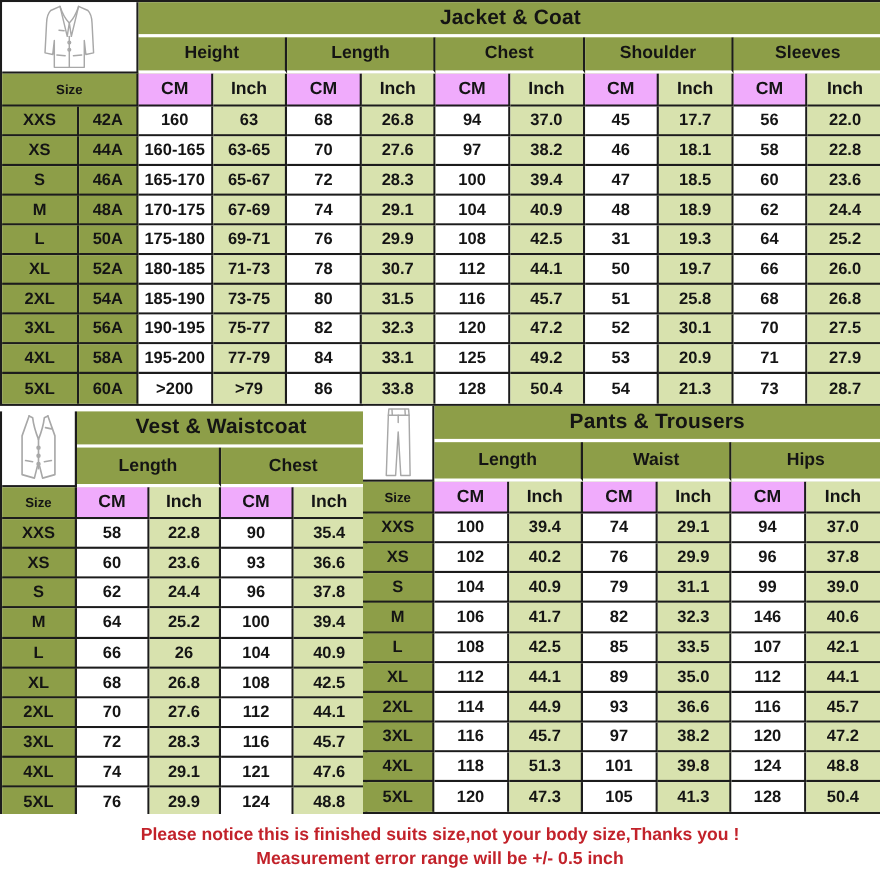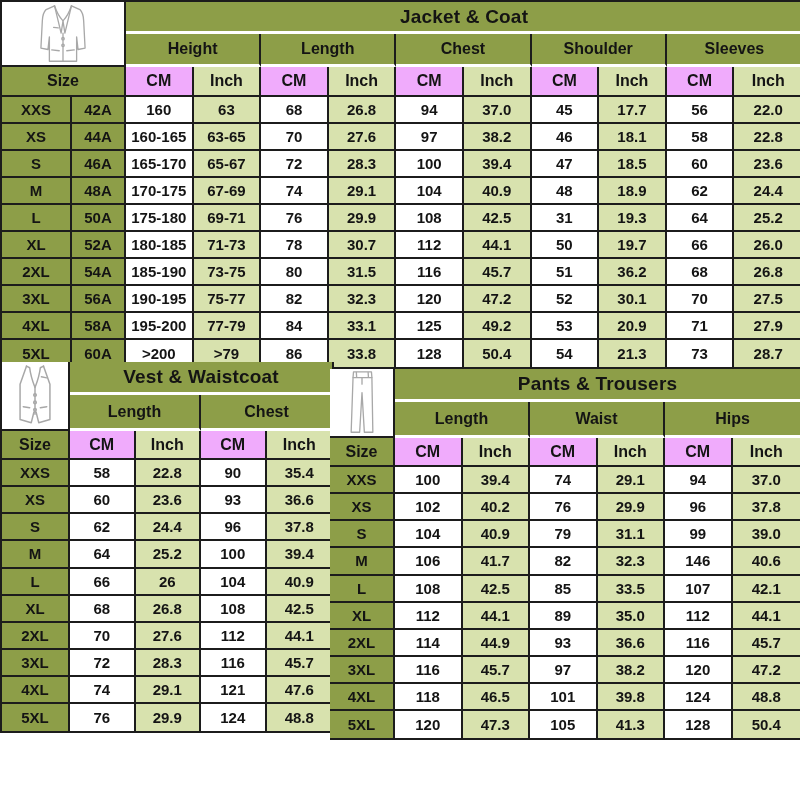--- a/index.html
+++ b/index.html
@@ -23,30 +23,30 @@
   td{
     border-right:2px solid var(--line);border-bottom:2px solid var(--line);
     text-align:center;vertical-align:middle;padding:0;overflow:hidden;white-space:nowrap;
   }
   td:last-child{border-right:none;}
   table > tbody:last-of-type tr:last-child td{border-bottom:none;}
   .icon-cell{background:#fff;}
   .title-cell{background:var(--olive);font-size:19px;letter-spacing:.2px;}
   .gap-below{border-bottom:3px solid #fff !important;}
   .measure-cell{background:var(--olive);font-size:16px;border-bottom:3px solid #fff;}
-  .size-head{background:var(--olive);font-size:16px;margin-left:24px;}
+  .size-head{background:var(--olive);font-size:12px;margin-left:24px;}
   .unit-cell{font-size:16px;}
   .unit-cell.cm{background:#f0abfc;}
   .unit-cell.inch{background:var(--light_green);}
   .size-cell{background:var(--olive);font-size:15px;}
   .val{font-size:15px;}
   .val.cm{background:#fff;}
   .val.inch{background:var(--light_green);}
   #jacket-table{left:0;top:0;width:800px;height:369px;}
-  #vest-table{left:0;top:362px;width:330px;height:371px;border-top:none;}
+  #vest-table{left:0;top:374px;width:330px;height:371px;border-top:none;}
   #pants-table{left:330px;top:369px;width:470px;height:371px;border-top:none;border-left:none;}
   #notice{
     position:absolute;left:0;top:740px;width:800px;height:60px;background:var(--background);
     display:flex;flex-direction:column;justify-content:center;align-items:center;gap:3px;
     color:var(--notice_red);font-size:16px;
   }
   svg.icon{display:block;margin:0 auto;}
   svg.icon g{fill:none;stroke:var(--icon_stroke);stroke-width:1.4;stroke-linejoin:round;stroke-linecap:round;}
 </style>
 </head>
@@ -195,21 +195,21 @@
         <tr style="height: 27px;">
           <td class="size-cell">2XL</td>
           <td class="size-cell">54A</td>
           <td class="val cm">185-190</td>
           <td class="val inch">73-75</td>
           <td class="val cm">80</td>
           <td class="val inch">31.5</td>
           <td class="val cm">116</td>
           <td class="val inch">45.7</td>
           <td class="val cm">51</td>
-          <td class="val inch">36.2</td>
+          <td class="val inch">25.8</td>
           <td class="val cm">68</td>
           <td class="val inch">26.8</td>
         </tr>
         <tr style="height: 27px;">
           <td class="size-cell">3XL</td>
           <td class="size-cell">56A</td>
           <td class="val cm">190-195</td>
           <td class="val inch">75-77</td>
           <td class="val cm">82</td>
           <td class="val inch">32.3</td>
@@ -469,32 +469,36 @@
           <td class="val cm">116</td>
           <td class="val inch">45.7</td>
           <td class="val cm">97</td>
           <td class="val inch">38.2</td>
           <td class="val cm">120</td>
           <td class="val inch">47.2</td>
         </tr>
         <tr style="height: 27px;">
           <td class="size-cell">4XL</td>
           <td class="val cm">118</td>
-          <td class="val inch">46.5</td>
+          <td class="val inch">51.3</td>
           <td class="val cm">101</td>
           <td class="val inch">39.8</td>
           <td class="val cm">124</td>
           <td class="val inch">48.8</td>
         </tr>
         <tr style="height: 27px;">
           <td class="size-cell">5XL</td>
           <td class="val cm">120</td>
           <td class="val inch">47.3</td>
           <td class="val cm">105</td>
           <td class="val inch">41.3</td>
           <td class="val cm">128</td>
           <td class="val inch">50.4</td>
         </tr>
       </tbody>
   </table>
 
+  <div id="notice">
+    <div>Please notice this is finished suits size,not your body size,Thanks you !</div>
+    <div>Measurement error range will be +/- 0.5 inch</div>
+  </div>
 
 </div>
 
 </body></html>

